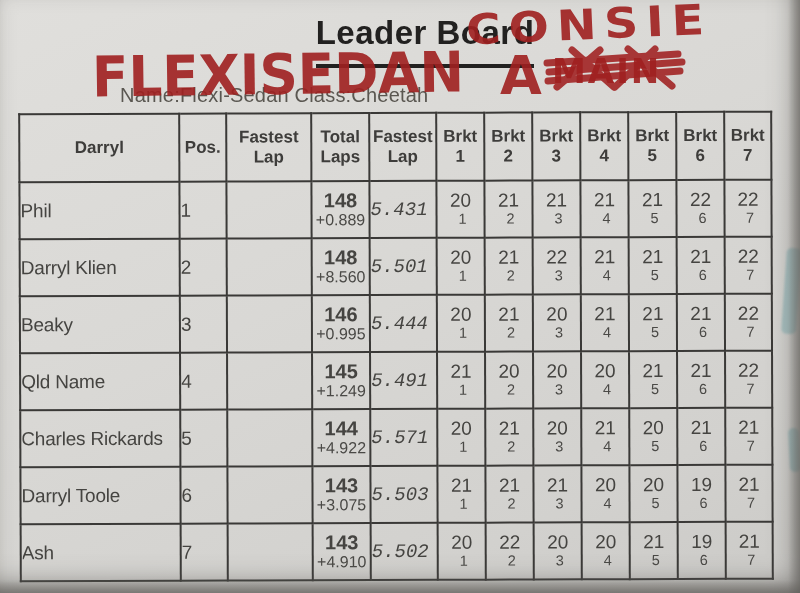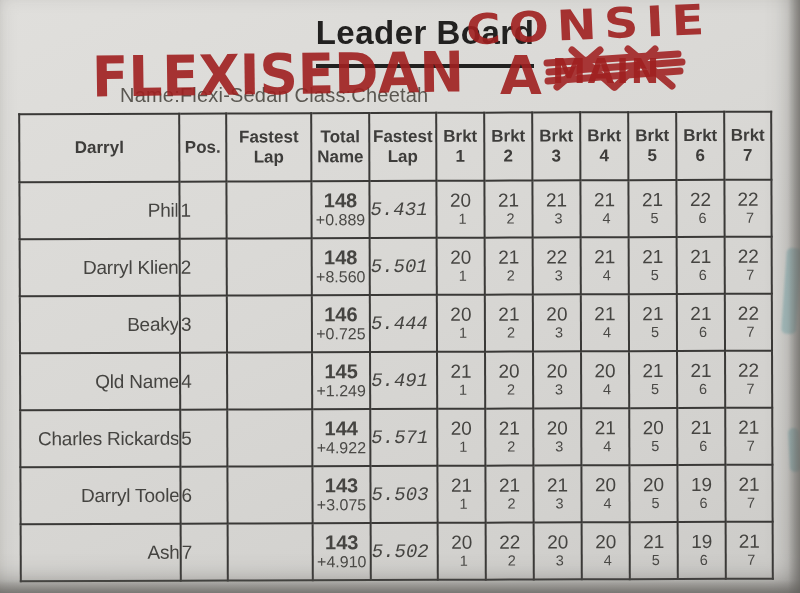--- a/index.html
+++ b/index.html
@@ -37,21 +37,21 @@
     position:absolute; left:19px; top:112px; width:752px; z-index:2;
     border-collapse:collapse; table-layout:fixed; color:#454441;
     transform:rotate(-0.2deg);
   }
   .leader-table th, .leader-table td { border:2px solid #3a3937; overflow:hidden; }
   .leader-table thead th {
     height:62px; font-size:17px; font-weight:bold; text-align:center;
     line-height:1.2; padding:2px 1px; color:#3e3d3b;
   }
   .leader-table tbody td { height:51px; font-size:19px; padding:2px 0; }
-  td.c-driver { text-align:right; padding-left:8px; letter-spacing:-.2px;border-radius:10px; }
+  td.c-driver { text-align:left; padding-left:8px; letter-spacing:-.2px;border-radius:10px; }
   td.c-pos    { text-align:left; padding-left:9px; }
   td.c-qfastest { }
   td.c-total  { text-align:center; }
   .total-num  { font-weight:bold; font-size:20px; line-height:1.05;text-align:center; }
   .total-gap  { font-size:16px; line-height:1.1; color:#4a4946; }
   td.c-fastest { font-style:italic; text-align:left; padding-left:7px; font-size:20px;font-family:Liberation Mono, monospace; }
   td.c-brkt   { text-align:center; }
   .brkt-laps  { font-size:19px; line-height:1.1; }
   .brkt-num   { font-size:14.5px; line-height:1.05; color:#4a4946; transform:translateX(2px); }
 </style>
@@ -82,21 +82,21 @@
       <col style="width:48px">
         <col style="width:48px">
         <col style="width:48px">
         <col style="width:47px">
     </colgroup>
     <thead>
         <tr>
           <th>Darryl</th>
           <th>Pos.</th>
           <th>Fastest Lap</th>
-          <th>Total Name</th>
+          <th>Total Laps</th>
           <th>Fastest Lap</th>
           <th>
             <div>Brkt</div>
             <div>1</div>
           </th>
           <th>
             <div>Brkt</div>
             <div>2</div>
           </th>
           <th>
@@ -197,21 +197,21 @@
             <div class="brkt-laps">22</div>
             <div class="brkt-num">7</div>
           </td>
         </tr>
         <tr>
           <td class="c-driver">Beaky</td>
           <td class="c-pos">3</td>
           <td class="c-qfastest"></td>
           <td class="c-total">
             <div class="total-num">146</div>
-            <div class="total-gap">+0.725</div>
+            <div class="total-gap">+0.995</div>
           </td>
           <td class="c-fastest">5.444</td>
           <td class="c-brkt">
             <div class="brkt-laps">20</div>
             <div class="brkt-num">1</div>
           </td>
           <td class="c-brkt">
             <div class="brkt-laps">21</div>
             <div class="brkt-num">2</div>
           </td>

